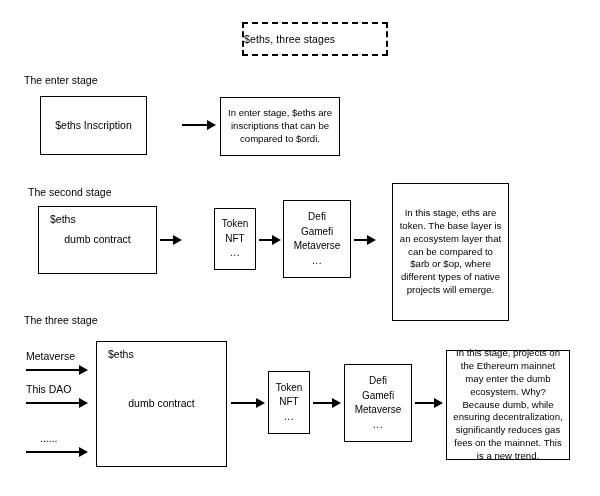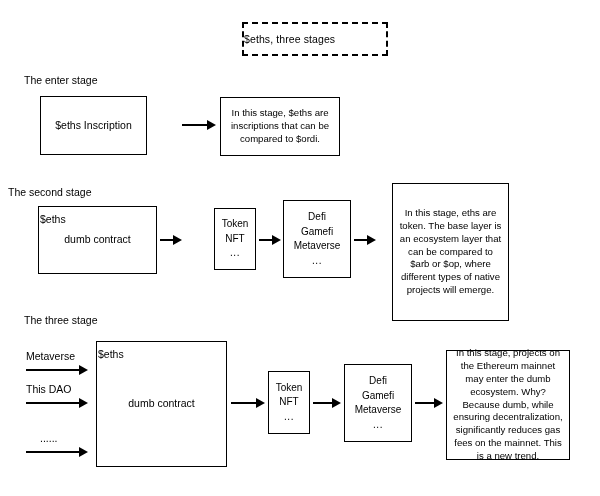--- a/index.html
+++ b/index.html
@@ -72,21 +72,21 @@
   }
   .stack-dots {
     display: block;
     letter-spacing: .5px;
   }
 
   
   .corner-label {
     position: absolute;
     font-size: 10.5px;
-    left: 1px;
+    left: 11px;
     top: 6px;
   }
 
   
   .arrow {
     position: absolute;
     height: 0;
     display: flex;
     align-items: center;
   }
@@ -160,24 +160,24 @@
   <div class="abs box box-center" style="left:40px; top:96px; width:107px; height:59px;">
     <span class="box-text">$eths  Inscription</span>
   </div>
 
   <div class="abs arrow" style="left:182px; top:125px; width:34px;">
     <span class="shaft"></span>
     <span class="head"></span>
   </div>
 
   <div class="abs box box-center" style="left:220px; top:97px; width:120px; height:59px;">
-    <span class="desc-text">In this stage, $eths are inscriptions that can be compared to $ordi.</span>
-  </div>
-
-  <div class="abs stage-label" style="left:8px; top:186px;">The second stage</div>
+    <span class="desc-text">In enter stage, $eths are inscriptions that can be compared to $ordi.</span>
+  </div>
+
+  <div class="abs stage-label" style="left:28px; top:186px;">The second stage</div>
 
   <div class="abs box box-center" style="left:38px; top:206px; width:119px; height:68px;">
     <span class="corner-label">$eths</span>
     <span class="box-text">dumb contract</span>
   </div>
 
   <div class="abs arrow" style="left:160px; top:240px; width:22px;">
     <span class="shaft"></span>
     <span class="head"></span>
   </div>

